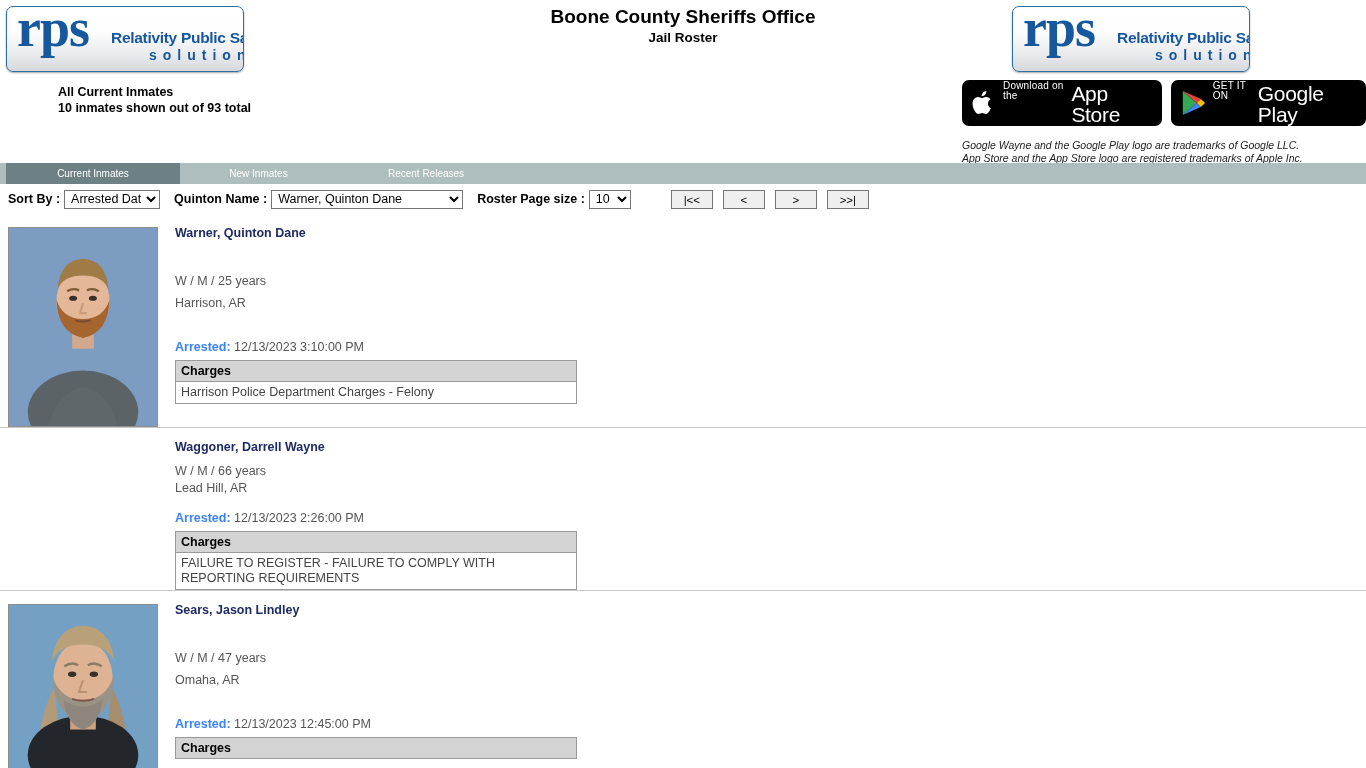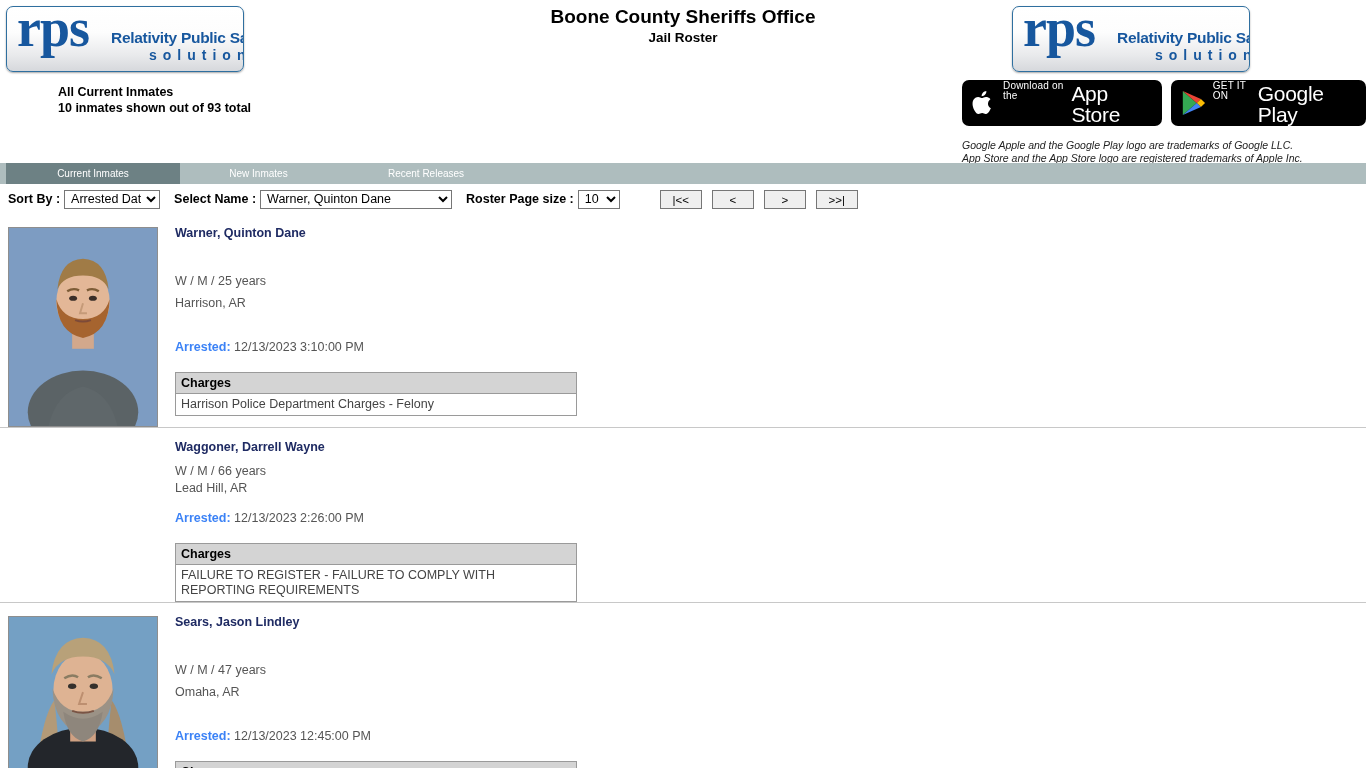--- a/index.html
+++ b/index.html
@@ -140,21 +140,21 @@
     font-size: 12.5px; font-weight: bold; color: #1f2b63;
     cursor: pointer;
   }
   .rec-demo { font-size: 12.5px; color: #555; }
   .rec-city { font-size: 12.5px; color: #555; }
   .rec-arrest { font-size: 12.5px; color: #555; }
   .rec-arrest .k { font-weight: bold; color: #3b82f6; }
 
   .charges-table {
     width: 402px; border: 1px solid #9a9a9a; border-collapse: collapse;
-    margin-top: 18px; background: #fff;
+    margin-top: 6px; background: #fff;
   }
   .charges-table th {
     background: #d4d4d4; text-align: left; font-size: 12.5px; font-weight: bold;
     color: #000; padding: 3px 5px; border-bottom: 1px solid #9a9a9a;
   }
   .charges-table td {
     font-size: 12.5px; color: #444; padding: 3px 5px; line-height: 1.2;
   }
 </style>
 </head>
@@ -215,37 +215,37 @@
           </svg>
         </span>
         <span class="lines">
           <span class="small">GET IT ON</span>
           <span class="big">Google Play</span>
         </span>
       </div>
     </div>
 
     <div class="trademark">
-      <div>Google Apple and the Google Play logo are trademarks of Google LLC.</div>
+      <div>Google Wayne and the Google Play logo are trademarks of Google LLC.</div>
       <div>App Store and the App Store logo are registered trademarks of Apple Inc.</div>
     </div>
   </div>
 
   <div class="tabbar">
     <div class="tab tab1 tab-active">Current Inmates</div>
     <div class="tab tab2">New Inmates</div>
     <div class="tab tab3">Recent Releases</div>
   </div>
 
   <div class="controls">
     <span style="width:8px"></span>
     <span class="lbl">Sort By :</span>
     <select class="sel-sort"><option value="Arrested Date">Arrested Date</option><option value="Name">Name</option></select>
     <span class="gap"></span>
-    <span class="lbl">Select Name :</span>
+    <span class="lbl">Quinton Name :</span>
     <select class="sel-name"><option value="Warner, Quinton Dane">Warner, Quinton Dane</option><option value="Waggoner, Darrell Wayne">Waggoner, Darrell Wayne</option><option value="Sears, Jason Lindley">Sears, Jason Lindley</option></select>
     <span class="gap"></span>
     <span class="lbl">Roster Page size :</span>
     <select class="sel-size"><option value="10">10</option><option value="20">20</option><option value="50">50</option></select>
     <span class="pager">
       <button class="pgbtn">|&lt;&lt;</button>
       <button class="pgbtn">&lt;</button>
       <button class="pgbtn">&gt;</button>
       <button class="pgbtn">&gt;&gt;|</button>
     </span>

